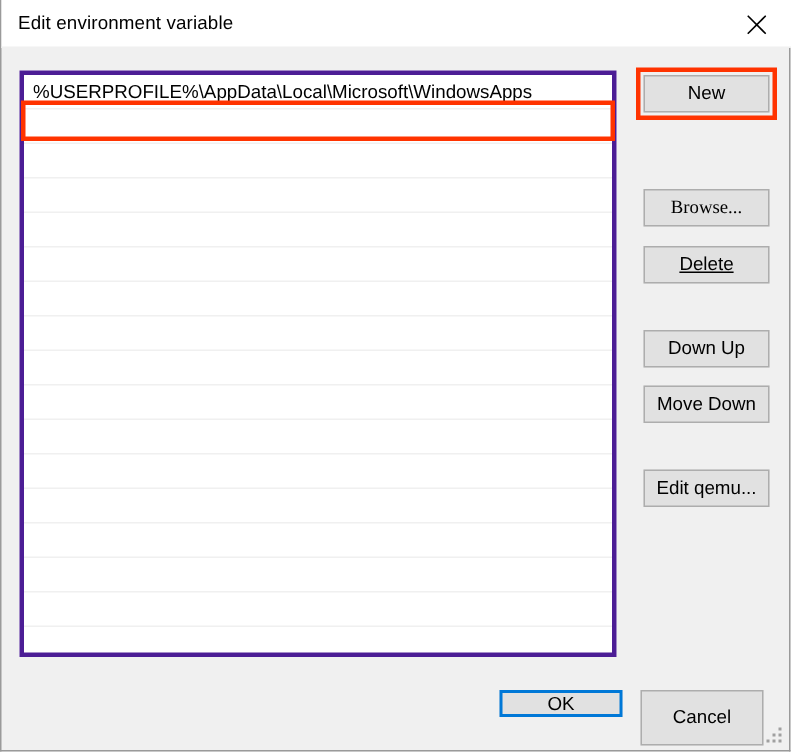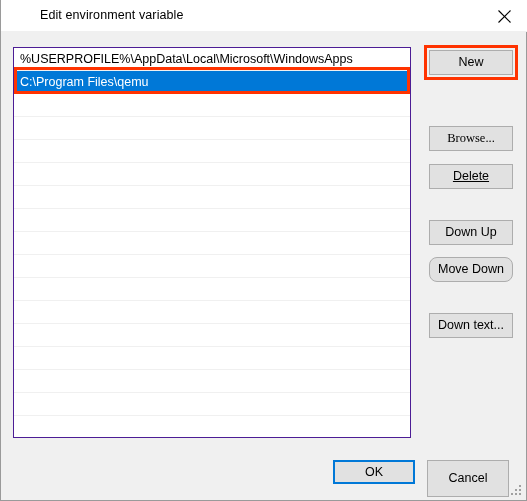--- a/index.html
+++ b/index.html
@@ -36,41 +36,40 @@
     box-sizing: border-box;
   }
   #title-text {
     position: absolute;
     left: 11px;
     top: 8px;
     font-size: 12.5px;
     color: #000000;
     white-space: nowrap;
     letter-spacing: 0.1px;
-    margin-left: 28px;
   }
   #close-button {
     position: absolute;
     right: 0; top: 0;
     width: 46px;
     height: 31px;
     cursor: default;
   }
   #close-button svg { position: absolute; left: 16px; top: 10px; }
 
   
   #listbox {
     position: absolute;
     left: 12px;
     top: 47px;
     width: 398px;
     height: 391px;
     box-sizing: border-box;
     background: #ffffff;
-    border: 1px solid #4c1d95;
+    border: 3px solid #4c1d95;
     overflow: hidden;
   }
   .list-row {
     position: relative;
     height: 23px;
     box-sizing: border-box;
     border-bottom: 1px solid #f0f0f0;
     padding: 0 0 0 6px;
     font-size: 12.5px;
     color: #000000;
@@ -105,29 +104,29 @@
   .side-btn {
     left: 428px;
     width: 84px;
     height: 25px;
   }
   #btn-new       { top: 50px; }
   #btn-edit      { top: 88px; }
   #btn-browse    { top: 126px; font-family: Liberation Serif, serif; }
   #btn-delete    { top: 164px; text-decoration: underline; }
   #btn-move-up   { top: 220px; }
-  #btn-move-down { top: 257px; border-radius: 8px; }
+  #btn-move-down { top: 257px; }
   #btn-edit-text { top: 313px; }
 
   
   #btn-ok {
     left: 332px;
     top: 460px;
     width: 82px;
-    height: 24px;
+    height: 18px;
     border: 2px solid #0078d7;
   }
   #btn-cancel {
     left: 426px;
     top: 460px;
     width: 82px;
     height: 37px;
   }
 
   
@@ -180,21 +179,20 @@
           <line x1="12.5" y1="0.5" x2="0.5" y2="12.5" stroke="#000000" stroke-width="1.1"></line>
         </svg>
       </span>
     </div>
   </div>
 
   <div id="listbox">
 
     <div class="list-row">%USERPROFILE%\AppData\Local\Microsoft\WindowsApps</div>
 
-    <div class="list-row selected">C:\Program Files\qemu</div>
 
     <div class="list-row empty"></div>
     <div class="list-row empty"></div>
     <div class="list-row empty"></div>
     <div class="list-row empty"></div>
     <div class="list-row empty"></div>
     <div class="list-row empty"></div>
     <div class="list-row empty"></div>
     <div class="list-row empty"></div>
     <div class="list-row empty"></div>
@@ -204,21 +202,21 @@
     <div class="list-row empty"></div>
     <div class="list-row empty"></div>
     <div class="list-row empty"></div>
   </div>
 
   <button class="btn side-btn" id="btn-new">New</button>
   <button class="btn side-btn" id="btn-browse">Browse...</button>
   <button class="btn side-btn" id="btn-delete">Delete</button>
   <button class="btn side-btn" id="btn-move-up">Down Up</button>
   <button class="btn side-btn" id="btn-move-down">Move Down</button>
-  <button class="btn side-btn" id="btn-edit-text">Down text...</button>
+  <button class="btn side-btn" id="btn-edit-text">Edit qemu...</button>
 
   <button class="btn" id="btn-ok">OK</button>
   <button class="btn" id="btn-cancel">Cancel</button>
 
   <div class="annot" id="annot-row"></div>
   <div class="annot" id="annot-new"></div>
 
   <div id="resize-grip">
     <i style="left:9px; top:1px;"></i>
     <i style="left:5px; top:5px;"></i>

